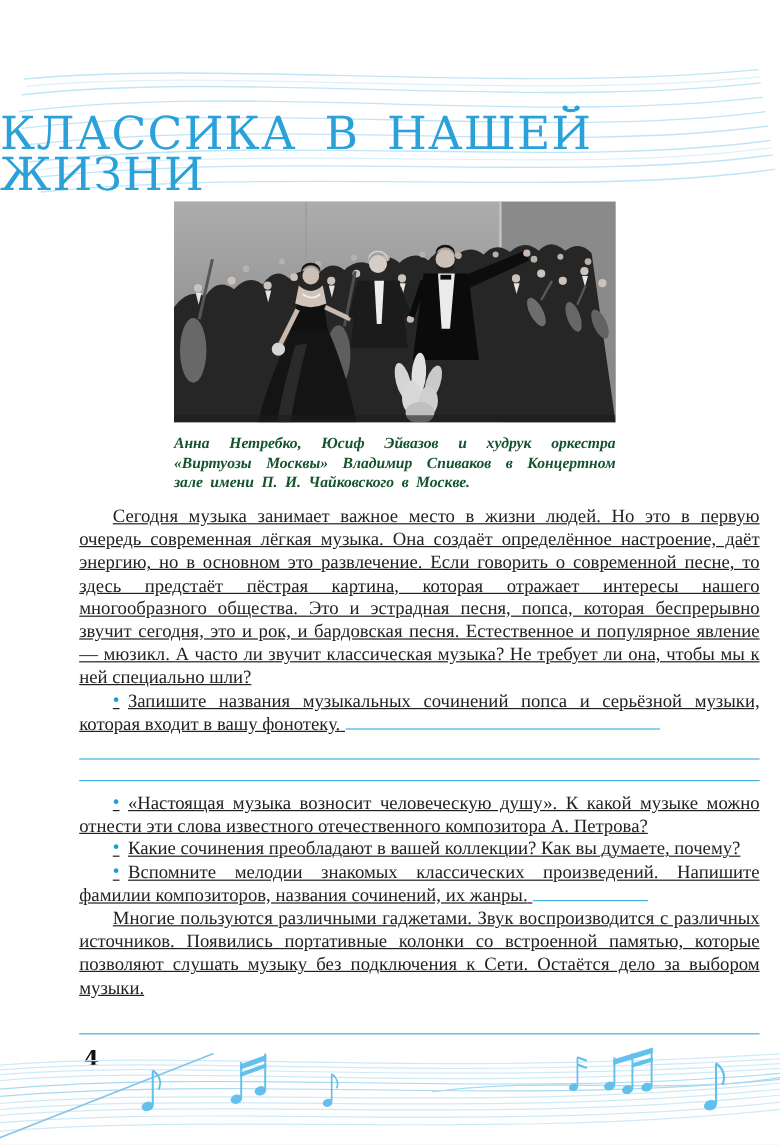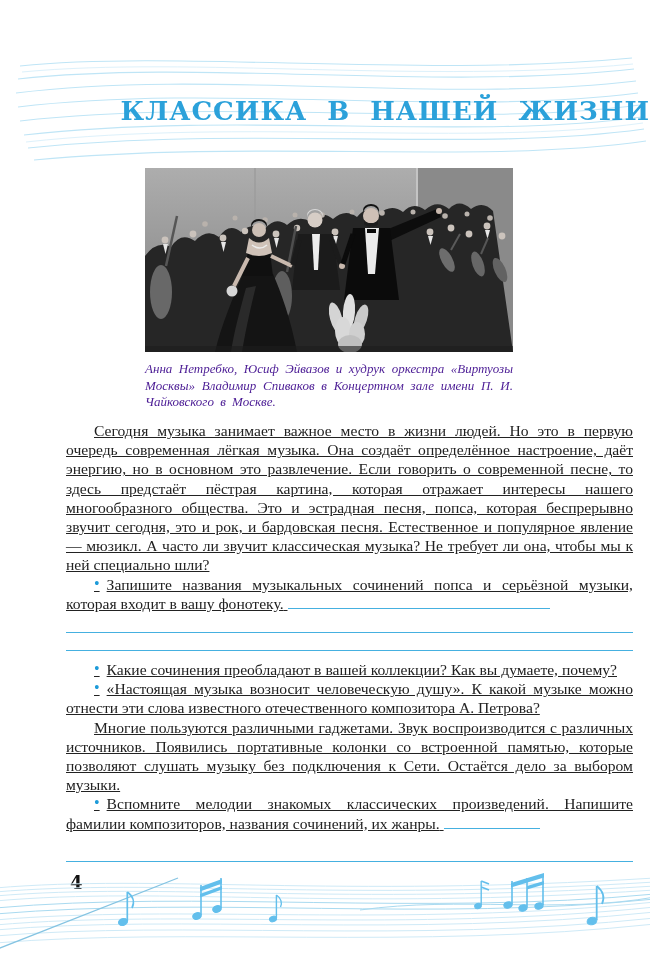--- a/index.html
+++ b/index.html
@@ -5,31 +5,31 @@
   html,body{margin:0;padding:0;background:#e9e9e9;}
   .page{
     position:relative;width:650px;height:954px;background:#ffffff;
     margin:0 auto;overflow:hidden;
     font-family:"Liberation Serif", serif;
   }
   
   .top-decor{position:absolute;left:0;top:50px;width:650px;height:122px;}
   .top-decor svg{display:block;width:100%;height:100%;}
   .title{
-    position:absolute;left:0;right:0;top:44px;margin:0;text-align:right;
-    font-family:"DejaVu Serif", serif;font-weight:bold;font-size:26px;
+    position:absolute;left:0;right:0;top:44px;margin:0;text-align:left;
+    font-family:"DejaVu Serif", serif;font-weight:normal;font-size:38px;
     color:#2ba1da;letter-spacing:1px;word-spacing:10px;line-height:34px;
   }
   
   .photo-fig{position:absolute;left:145px;top:168px;width:368px;margin:0;}
   .photo{width:368px;height:184px;overflow:hidden;background:#8f8f8f;}
   .photo svg{display:block;width:100%;height:100%;}
   .caption{
     margin-top:9px;font-style:italic;font-size:13px;line-height:16.5px;
-    color:#4c1d95;text-align:justify;word-spacing:3px;
+    color:#14532d;text-align:justify;word-spacing:3px;font-weight:bold;
   }
   
   .main-text{
     position:absolute;left:66px;top:421px;width:567px;
     font-size:15.6px;line-height:19.2px;color:#222;text-align:justify;
   }
   .para{margin:0;text-indent:28px;text-decoration:underline;}
   .dot{color:#1e9bd9;font-size:16px;margin-right:7px;position:relative;top:-1px;}
   .fill-line{
     display:inline-block;height:11px;vertical-align:baseline;
@@ -195,27 +195,27 @@
   </figure>
 
   <div class="main-text">
     <p class="para"><span>Сегодня музыка занимает важное место в жизни людей. Но это в первую очередь современная лёгкая музыка. Она создаёт определённое настроение, даёт энергию, но в основном это развлечение. Если говорить о современной песне, то здесь предстаёт пёстрая картина, которая отражает интересы нашего многообразного общества. Это и эстрадная песня, попса, которая беспрерывно звучит сегодня, это и рок, и бардовская песня. Естественное и популярное явление — мюзикл. А часто ли звучит классическая музыка? Не требует ли она, чтобы мы к ней специально шли?</span></p>
 
     <p class="para"><span class="dot">•</span><span>Запишите названия музыкальных сочинений попса и серьёзной музыки, которая входит в вашу фонотеку.</span> <span class="fill-line fl-long"></span></p>
 
     <div class="ruled first"></div>
     <div class="ruled last"></div>
 
+    <p class="para"><span class="dot">•</span><span>«Настоящая музыка возносит человеческую душу». К какой музыке можно отнести эти слова известного отечественного композитора А. Петрова?</span></p>
+
     <p class="para"><span class="dot">•</span><span>Какие сочинения преобладают в вашей коллекции? Как вы думаете, почему?</span></p>
 
-    <p class="para"><span class="dot">•</span><span>«Настоящая музыка возносит человеческую душу». К какой музыке можно отнести эти слова известного отечественного композитора А. Петрова?</span></p>
+    <p class="para"><span class="dot">•</span><span>Вспомните мелодии знакомых классических произведений. Напишите фамилии композиторов, названия сочинений, их жанры.</span> <span class="fill-line fl-short"></span></p>
 
     <p class="para"><span>Многие пользуются различными гаджетами. Звук воспроизводится с различных источников. Появились портативные колонки со встроенной памятью, которые позволяют слушать музыку без подключения к Сети. Остаётся дело за выбором музыки.</span></p>
-
-    <p class="para"><span class="dot">•</span><span>Вспомните мелодии знакомых классических произведений. Напишите фамилии композиторов, названия сочинений, их жанры.</span> <span class="fill-line fl-short"></span></p>
   </div>
 
   <div class="footer-rule"></div>
   <div class="page-number">4</div>
 
   <div class="bottom-decor">
     <svg viewBox="0 0 650 90">
       <g fill="none" stroke="#cfeaf7" stroke-width="1">
         <path d="M-5,24 C160,10 330,34 655,14"></path>
         <path d="M-5,28 C162,14 332,38 655,18"></path>

